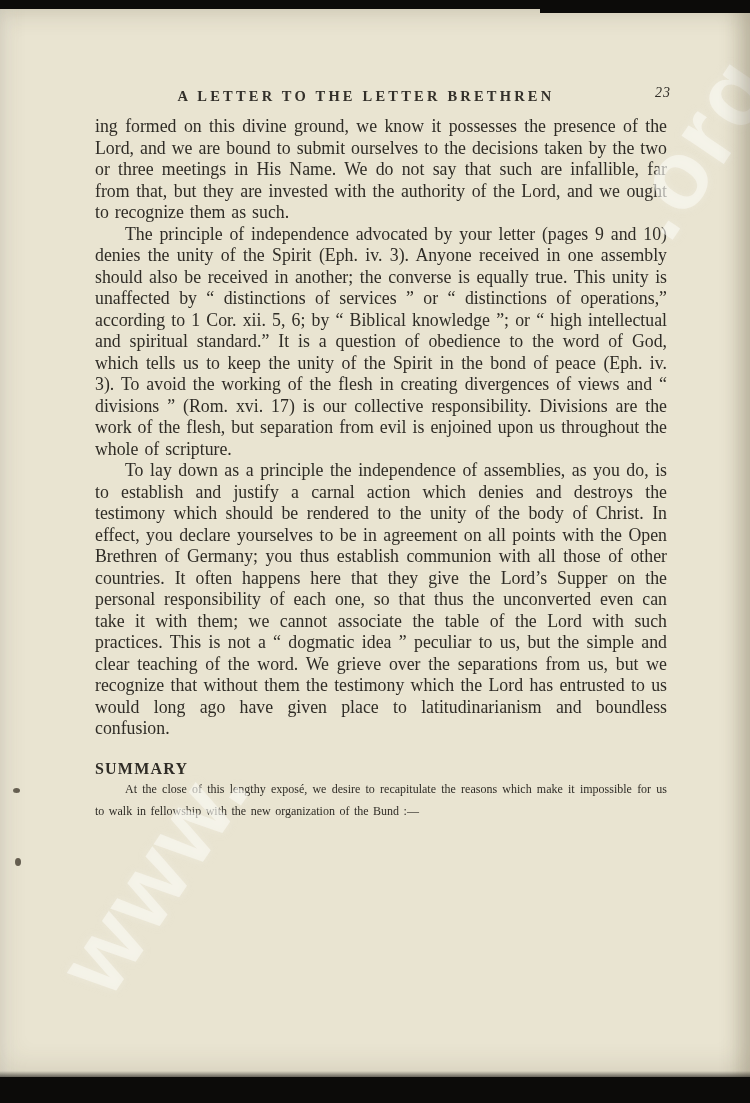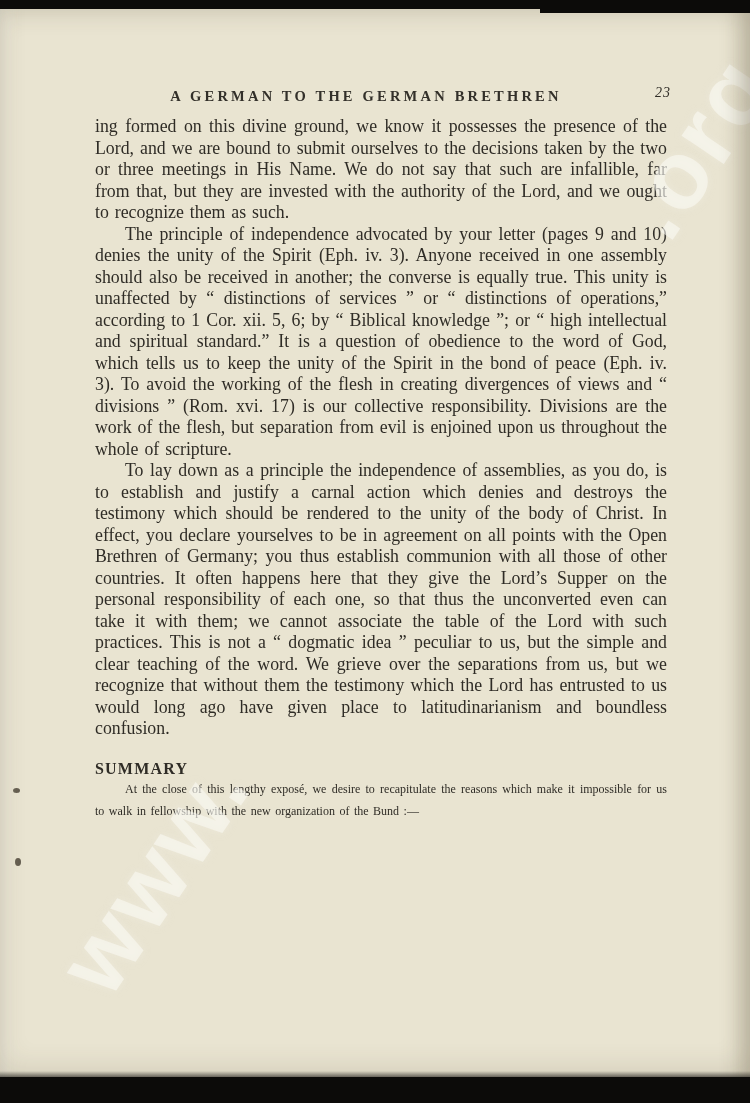--- a/index.html
+++ b/index.html
@@ -119,21 +119,21 @@
 <body>
 
 <div class="page">
 
   <span class="watermark-frag wm-start">www.</span>
   <span class="watermark-frag wm-end">.org</span>
 
   <div class="content">
 
     <div class="running-header">
-      <span class="running-title">A GERMAN TO THE GERMAN BRETHREN</span>
+      <span class="running-title">A LETTER TO THE LETTER BRETHREN</span>
       <span class="page-number">23</span>
     </div>
 
     <div class="body-text">
       <p class="no-indent">ing formed on this divine ground, we know it possesses the presence of the Lord, and we are bound to submit ourselves to the decisions taken by the two or three meetings in His Name.  We do not say that such are infallible, far from that, but they are invested with the authority of the Lord, and we ought to recognize them as such.</p>
       <p class="indent">The principle of independence advocated by your letter (pages 9 and 10) denies the unity of the Spirit (Eph. iv. 3). Anyone received in one assembly should also be received in another; the converse is equally true.  This unity is unaffected by “ distinctions of services ” or “ distinctions of operations,” according to 1 Cor. xii. 5, 6; by “ Biblical knowledge ”; or “ high intellectual and spiritual standard.”  It is a question of obedience to the word of God, which tells us to keep the unity of the Spirit in the bond of peace (Eph. iv. 3).  To avoid the working of the flesh in creating divergences of views and “ divisions ” (Rom. xvi. 17) is our collective responsibility. Divisions are the work of the flesh, but separation from evil is enjoined upon us throughout the whole of scripture.</p>
       <p class="indent">To lay down as a principle the independence of assemblies, as you do, is to establish and justify a carnal action which denies and destroys the testimony which should be rendered to the unity of the body of Christ.  In effect, you declare yourselves to be in agreement on all points with the Open Brethren of Germany; you thus establish communion with all those of other countries.  It often happens here that they give the Lord’s Supper on the personal responsibility of each one, so that thus the unconverted even can take it with them; we cannot associate the table of the Lord with such practices.  This is not a “ dogmatic idea ” peculiar to us, but the simple and clear teaching of the word.  We grieve over the separations from us, but we recognize that without them the testimony which the Lord has entrusted to us would long ago have given place to latitudinarianism and boundless confusion.</p>
     </div>
 
     <h2 class="summary-heading">SUMMARY</h2>

